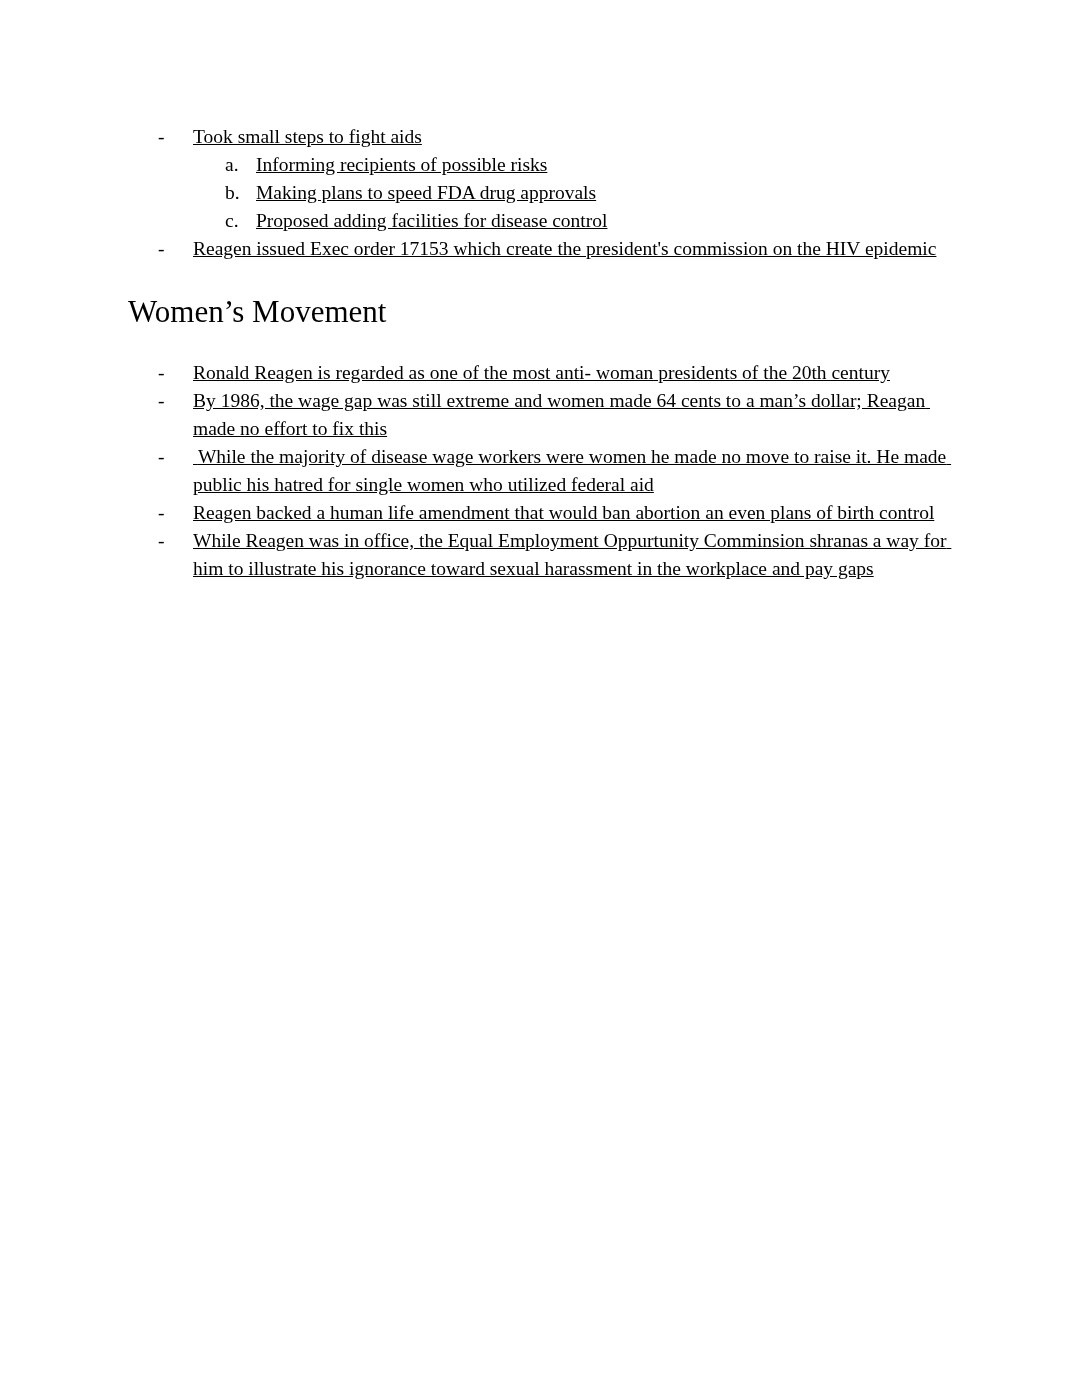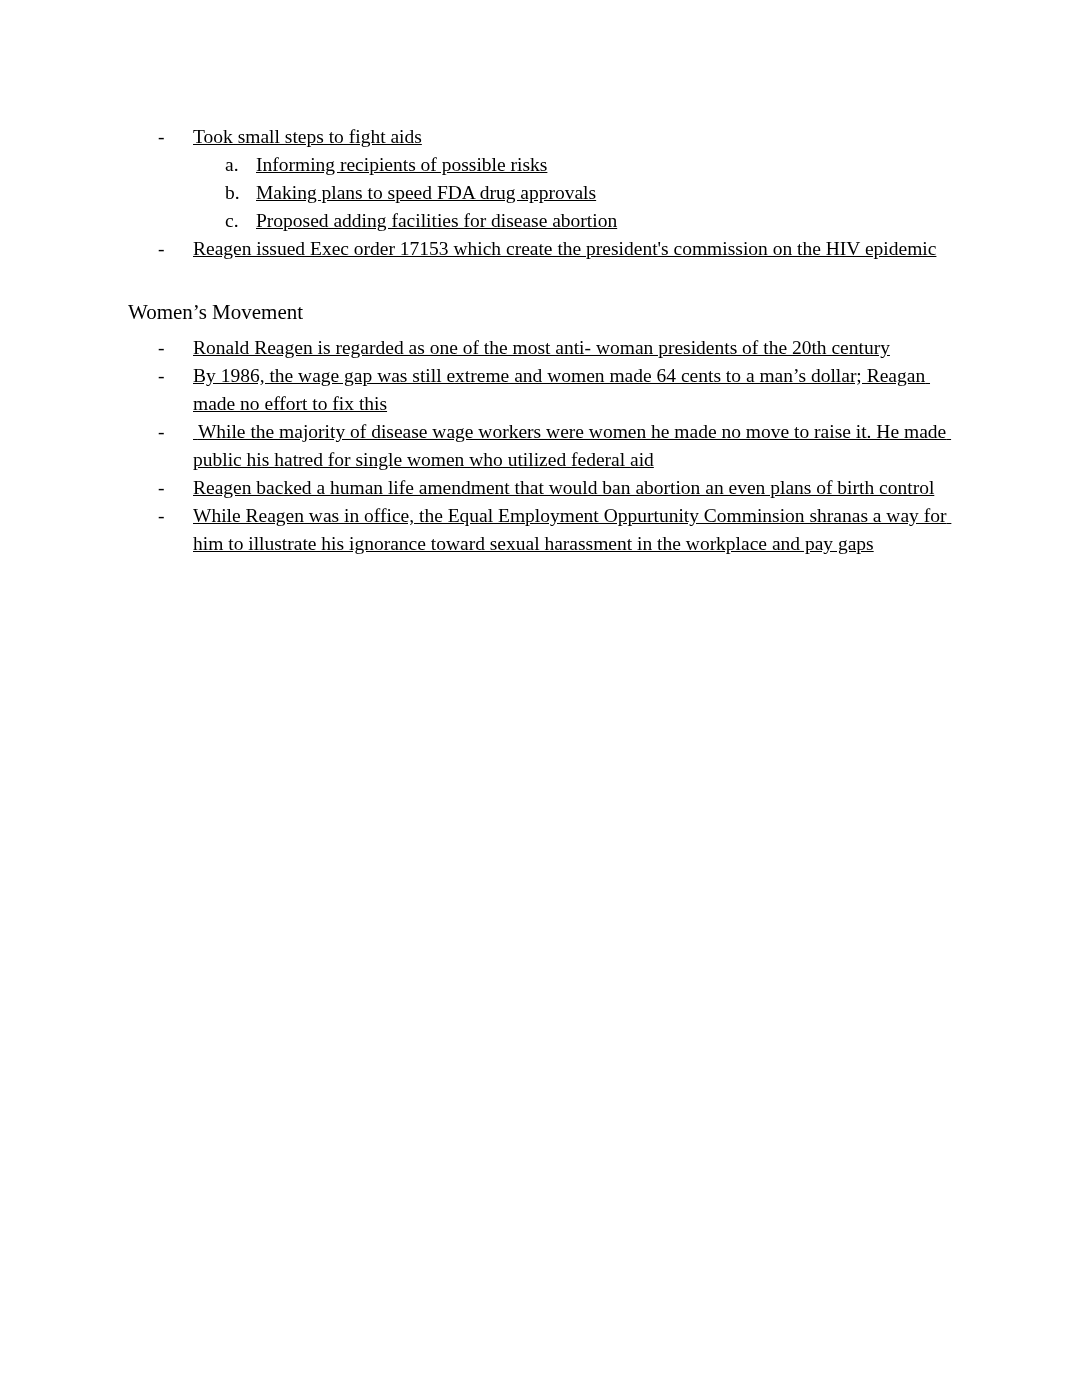--- a/index.html
+++ b/index.html
@@ -35,23 +35,23 @@
     white-space: pre-wrap;
     text-decoration: underline;
   }
   .l1 { padding-left: 30px; }
   .l1 .mk { width: 35px; }
   .l2 { padding-left: 97px; }
   .l2 .mk { width: 31px; }
   .doc-heading {
     font-family: "Liberation Serif", "DejaVu Serif", serif;
     font-weight: 400;
-    font-size: 21px;
+    font-size: 31px;
     line-height: 36px;
-    margin: 31px 0 4px 0;
+    margin: 31px 0 29px 0;
     color: #000000;
   }
 </style>
 </head>
 <body>
 
 <div class="page">
   <div class="content">
 
     <div class="li l1">
@@ -62,21 +62,21 @@
     <div class="li l2">
       <span class="mk">a.</span>
       <span class="tx">Informing recipients of possible risks</span>
     </div>
     <div class="li l2">
       <span class="mk">b.</span>
       <span class="tx">Making plans to speed FDA drug approvals</span>
     </div>
     <div class="li l2">
       <span class="mk">c.</span>
-      <span class="tx">Proposed adding facilities for disease abortion</span>
+      <span class="tx">Proposed adding facilities for disease control</span>
     </div>
 
     <div class="li l1">
       <span class="mk">-</span>
       <span class="tx">Reagen issued Exec order 17153 which create the president's commission on the HIV epidemic</span>
     </div>
 
     <h1 class="doc-heading">Women’s Movement</h1>
 
     <div class="li l1">

